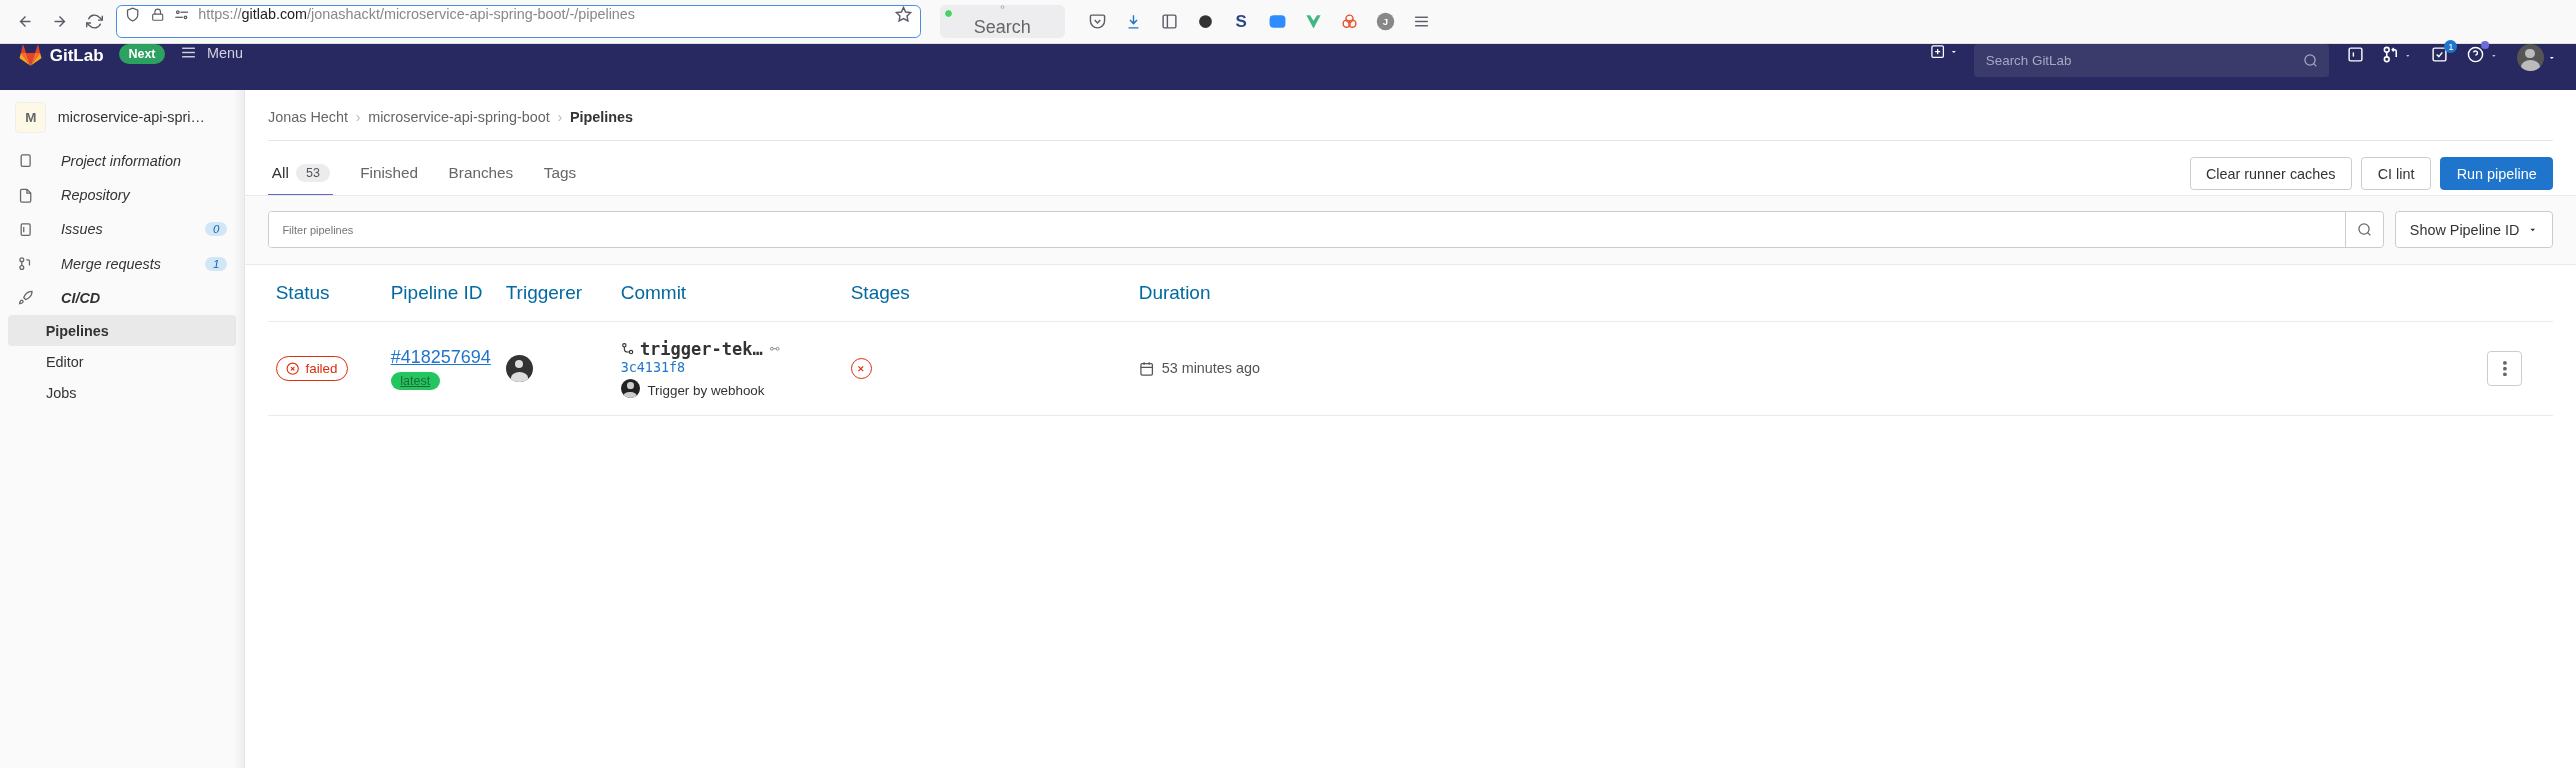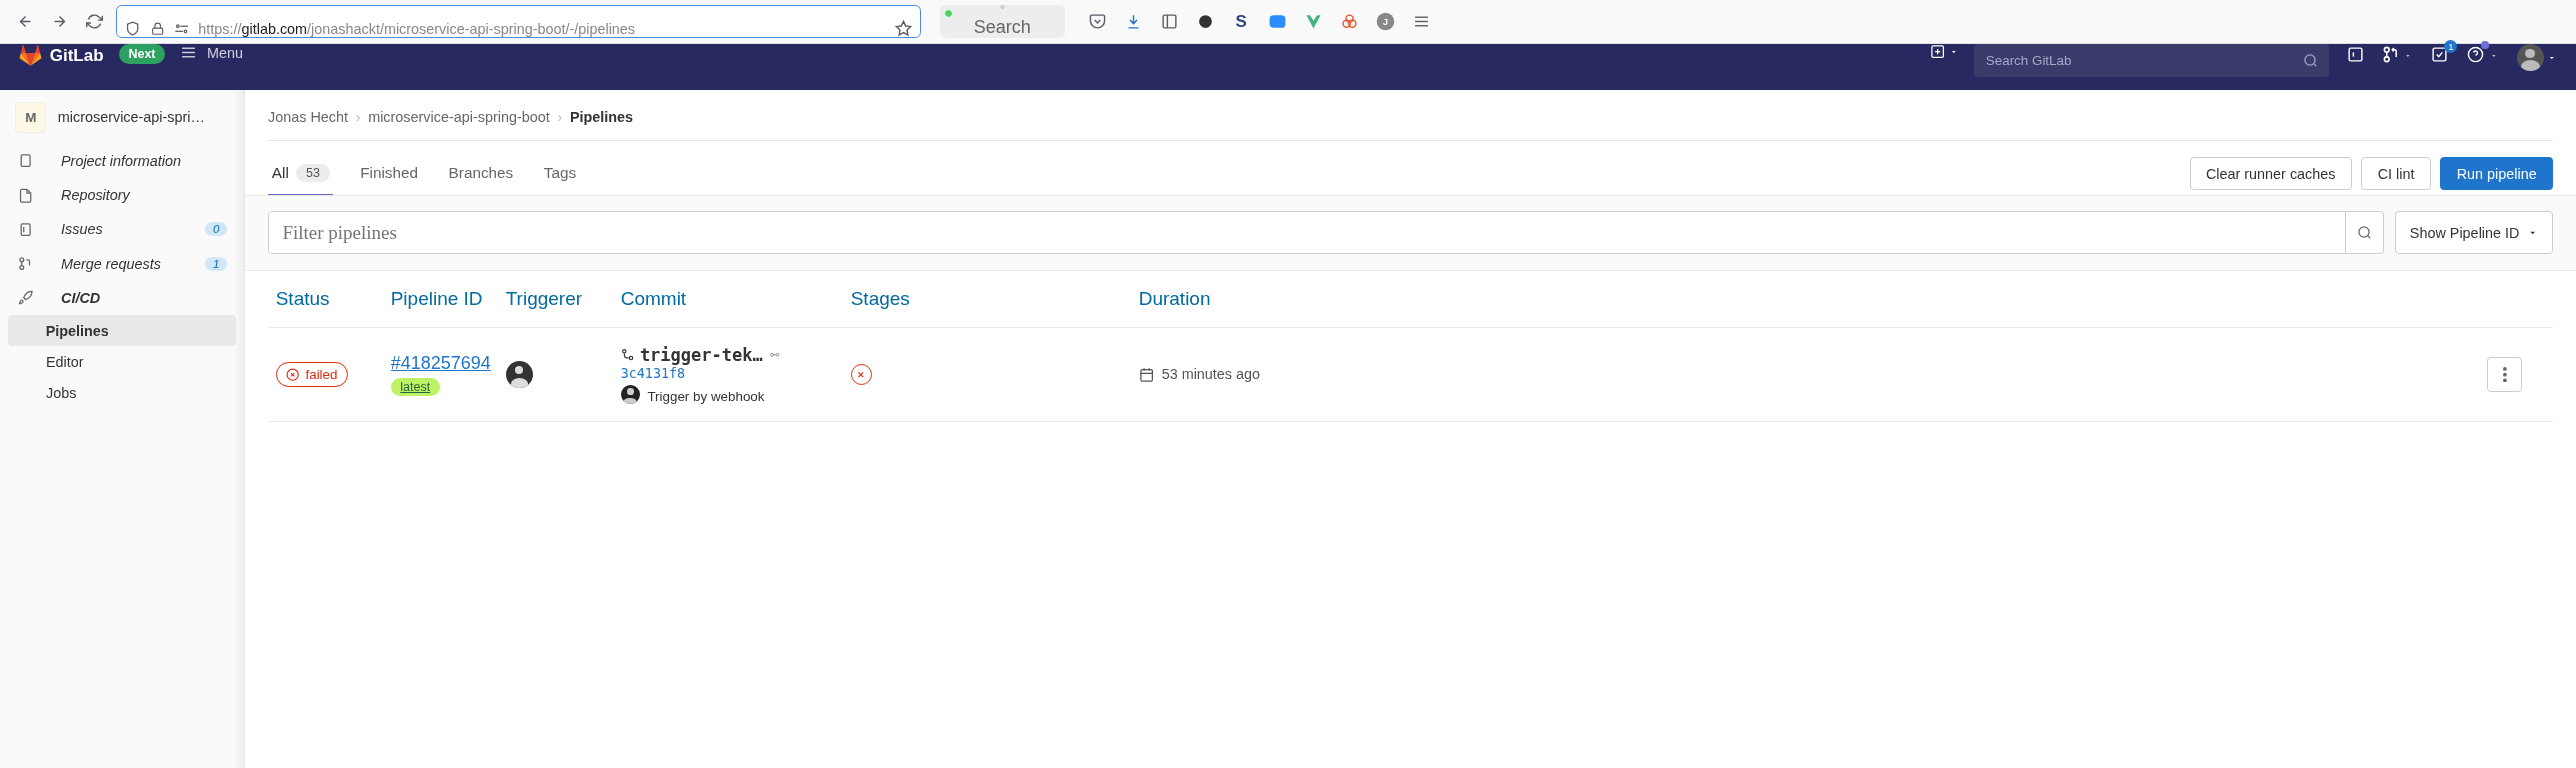--- a/index.html
+++ b/index.html
@@ -1,21 +1,21 @@
 <!DOCTYPE html>
 <html><head>
 <meta charset="utf-8">
 <style>
 * { box-sizing: border-box; margin: 0; padding: 0; }
 body { font-family: -apple-system, BlinkMacSystemFont, "Segoe UI", sans-serif; font-size: 13.4px; color: #333; background: #fff; overflow: hidden; }
 
 
 .browser-bar { height: 44px; background: #f9f9fa; display: flex; align-items: center; padding: 0 11.5px; gap: 7.7px; border-bottom: 1px solid #e0e0e0; }
 .nav-btn { width: 27px; height: 27px; display: flex; align-items: center; justify-content: center; color: #5b5b66; border-radius: 3.8px; }
-.url-bar { flex: 0 0 805px; height: 33px; border: 1.9px solid #4a8de0; border-radius: 5.8px; display: flex; align-items: flex-end; padding: 0 7.7px; gap: 7.7px; background: #fff; }
+.url-bar { flex: 0 0 805px; height: 33px; border: 1.9px solid #4a8de0; border-radius: 5.8px; display: flex; align-items: flex-start; padding: 0 7.7px; gap: 7.7px; background: #fff; }
 .url-icon { width: 17px; height: 17px; display: flex; align-items: center; justify-content: center; color: #5b5b66; }
 .url-text { flex: 1; font-size: 14.4px; color: #222; }
 .url-grey { color: #888; }
 .search-box-br { width: 125px; height: 33px; background: #ededf0; border-radius: 5.8px; display: flex; align-items: center; padding: 0 9.6px; gap: 7.7px; color: #666; font-size: 18px; margin-left: 11.5px; position: relative; flex-direction: column; }
 .search-box-br .plus-badge { position: absolute; top: 3.8px; left: 3.8px; width: 9.6px; height: 9.6px; background: #51cf66; border-radius: 50%; border: 1px solid #fff; }
 .ext-icons { display: flex; align-items: center; gap: 17px; margin-left: 15.3px; }
 .ext-icon { width: 19px; height: 19px; display: flex; align-items: center; justify-content: center; }
 
 
 .gl-header { height: 46px; background: #292961; display: flex; align-items: flex-start; padding: 0 19px; gap: 15.3px; color: #fff; }
@@ -58,37 +58,37 @@
 .tabs { display: flex; gap: 23px; }
 .tab { padding: 11.5px 3.8px; font-size: 15.3px; color: #666; display: flex; align-items: center; gap: 7.7px; border-bottom: 1.9px solid transparent; }
 .tab.active { color: #333; border-bottom-color: #6666c4; font-weight: 500; }
 .tab .cnt { background: #ececef; padding: 1.9px 9.6px; border-radius: 9.6px; font-size: 12.5px; color: #555; }
 .tab-actions { margin-left: auto; display: flex; gap: 9.6px; }
 .btn { padding: 7.7px 15.3px; border: 1px solid #ccc; border-radius: 3.8px; background: #fff; font-size: 14.4px; color: #333; }
 .btn.primary { background: #1f75cb; border-color: #1f75cb; color: #fff; }
 
 .filter-row { display: flex; gap: 11.5px; padding: 15.3px 0; background: #fafafa; margin: 0 -23px; padding-left: 23px; padding-right: 23px; border-top: 1px solid #eaeaea; border-bottom: 1px solid #eaeaea; }
 .filter-input { flex: 1; display: flex; border: 1px solid #ccc; border-radius: 3.8px; background: #fff; overflow: hidden; }
-.filter-input input { flex: 1; border: none; padding: 9.6px 13.4px; font-size: 19px; outline: none; font-family: Liberation Serif, serif; }
+.filter-input input { flex: 1; border: none; padding: 9.6px 13.4px; font-size: 11px; outline: none; }
 .filter-input .fbtn { width: 38px; border-left: 1px solid #ccc; display: flex; align-items: center; justify-content: center; color: #666; }
 .select { border: 1px solid #ccc; border-radius: 3.8px; background: #fff; padding: 9.6px 13.4px; display: flex; align-items: center; gap: 7.7px; font-size: 14.4px; }
 
 .table-header { display: flex; padding: 17px 7.7px; font-size: 19px; color: #0369a1; font-weight: 400; }
 .col-status { width: 115px; }
 .col-pipeline { width: 115px; }
 .col-trig { width: 115px; }
 .col-commit { width: 230px; }
 .col-stages { width: 288px; }
 .col-dur { flex: 1; }
 .col-act { width: 58px; }
 
 .pipe-row { display: flex; align-items: center; padding: 17px 7.7px; border-top: 1px solid #eaeaea; border-bottom: 1px solid #eaeaea; }
 .status-badge { display: inline-flex; align-items: center; gap: 5.8px; border: 1px solid #dd2b0e; color: #dd2b0e; padding: 3.8px 9.6px; border-radius: 13.4px; font-size: 13.4px; }
 .pipe-id { color: #1f75cb; text-decoration: underline; font-size: 18px; }
-.latest-badge { display: inline-block; background: #bef264; color: #24663b; padding: 1.9px 9.6px; border-radius: 9.6px; font-size: 12.5px; margin-top: 3.8px; text-decoration: underline; }
+.latest-badge { display: inline-block; background: #22c55e; color: #24663b; padding: 1.9px 9.6px; border-radius: 9.6px; font-size: 12.5px; margin-top: 3.8px; text-decoration: underline; }
 .trig-avatar { width: 27px; height: 27px; border-radius: 50%; background: #333; display:flex;align-items:center;justify-content:center;position:relative;overflow:hidden;}
 .trig-avatar::after{content:"";position:absolute;top:4.8px;width:8.6px;height:8.6px;border-radius:50%;background:#ddd;}
 .trig-avatar::before{content:"";position:absolute;bottom:-1.9px;width:17px;height:11.5px;border-radius:50% 50% 0 0;background:#ddd;}
 .commit-box { font-size: 13.4px; }
 .commit-branch { display: flex; align-items: center; gap: 5.8px; font-family: ui-monospace, monospace; font-size: 17px; font-weight: 700; }
 .commit-branch .ext-ic { color: #888; }
 .commit-sha { color: #1f75cb; font-family: ui-monospace, monospace; font-size: 13.4px; margin-top: 1.9px; }
 .commit-trig { display: flex; align-items: flex-end; gap: 7.7px; margin-top: 3.8px; font-size: 13.4px; }
 .mini-avatar { width: 19px; height: 19px; border-radius: 50%; background: #222;display:flex;align-items:center;justify-content:center;position:relative;overflow:hidden; }
 .mini-avatar::after{content:"";position:absolute;top:2.9px;width:6.7px;height:6.7px;border-radius:50%;background:#ccc;}

